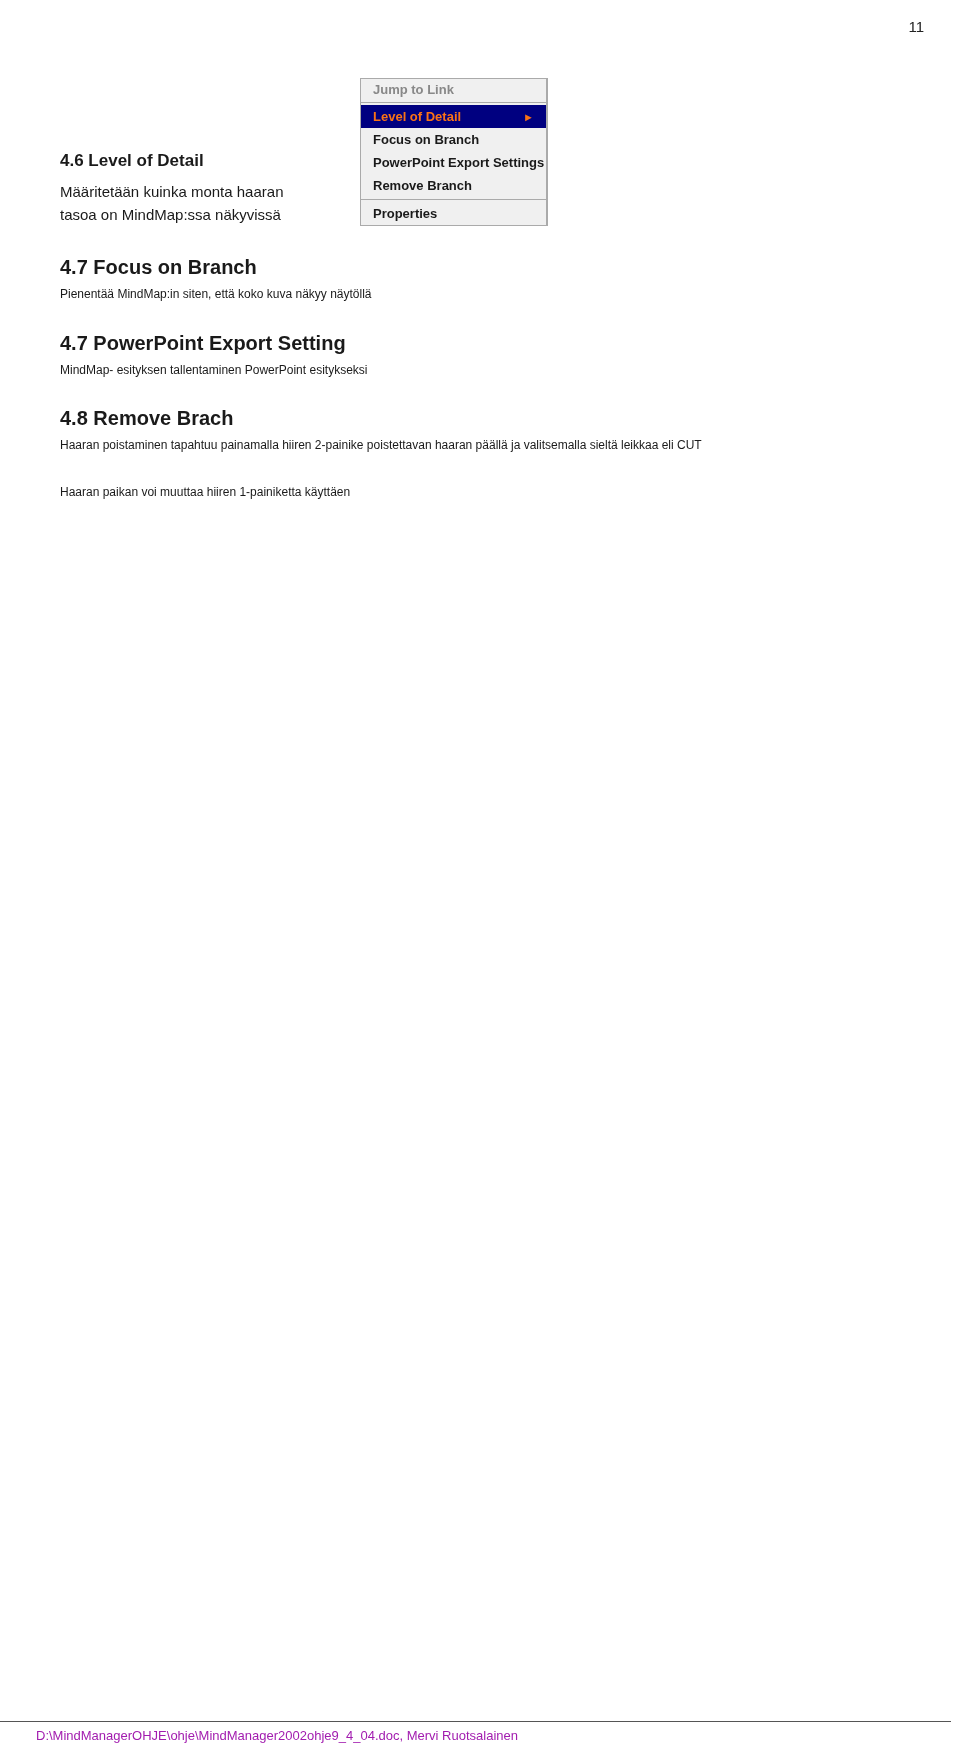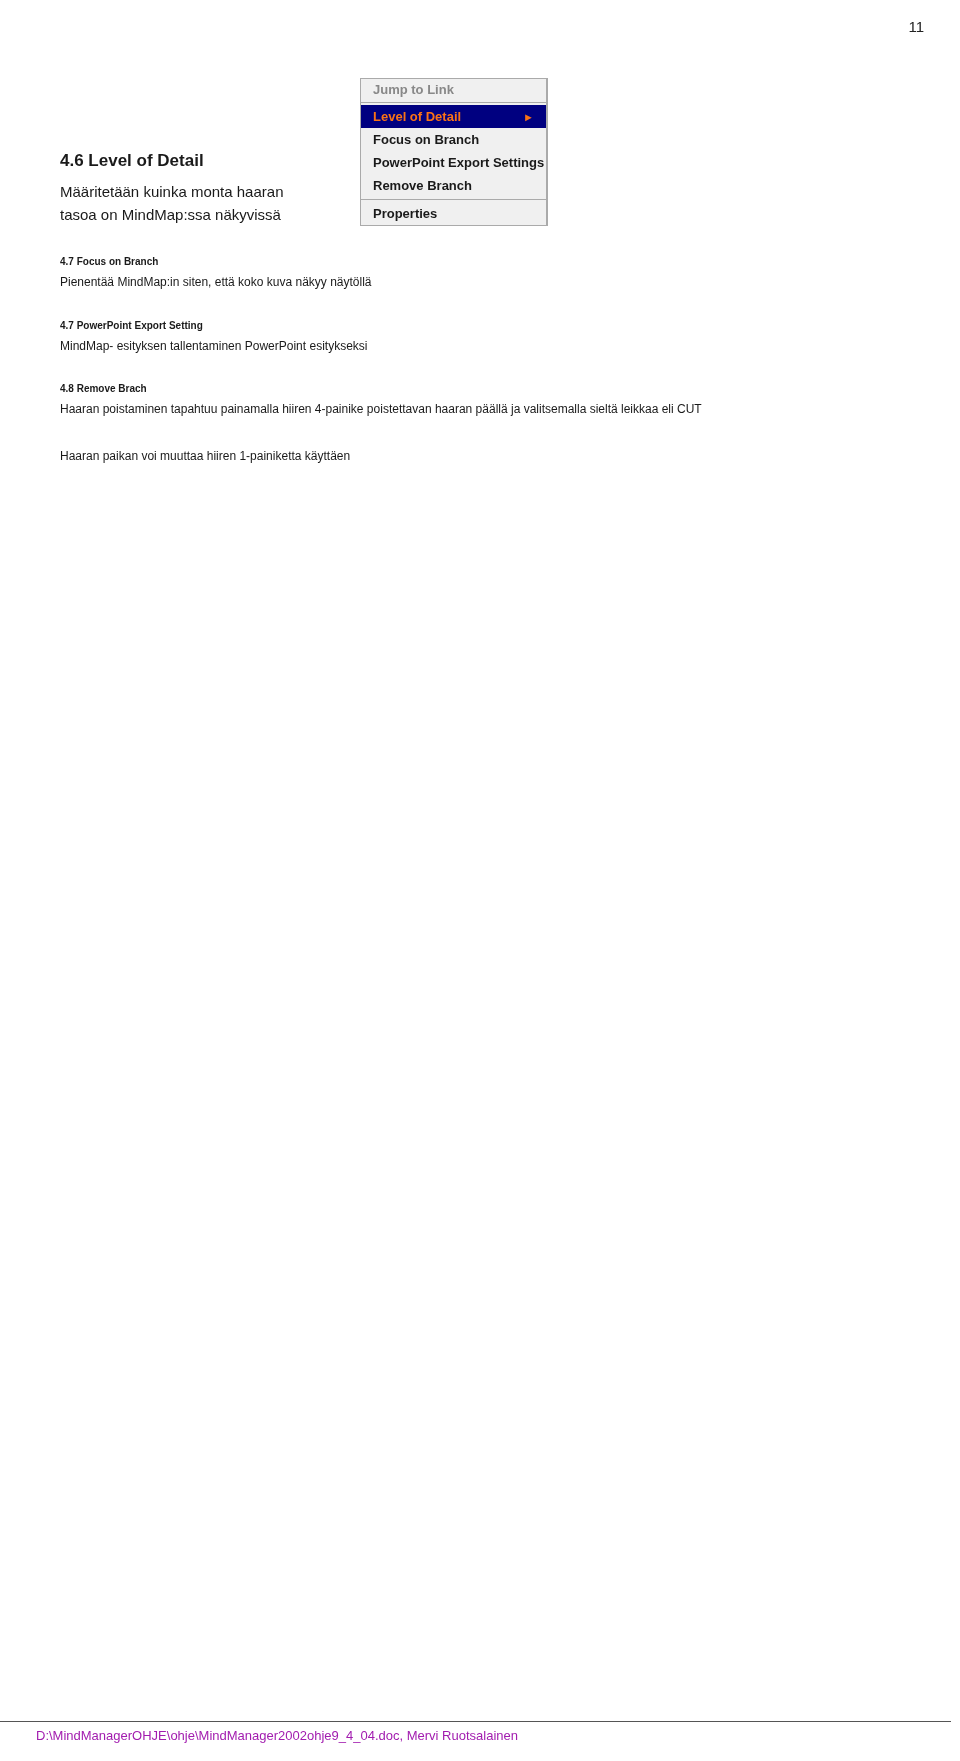--- a/index.html
+++ b/index.html
@@ -108,21 +108,21 @@
       font-size: 13px;
       white-space: nowrap;
     }
 
     
     .section-block {
       margin-bottom: 28px;
     }
 
     .section-block-heading {
-      font-size: 10px;
+      font-size: 20px;
       font-weight: bold;
       margin-bottom: 6px;
       margin-top: 23px;
     }
 
     .section-block-body {
       font-size: 12px;
       line-height: 1.55;
     }
 
@@ -187,21 +187,21 @@
     <div class="section-block-body">Pienentää MindMap:in siten, että koko kuva näkyy näytöllä</div>
   </div>
 
   <div class="section-block">
     <div class="section-block-heading">4.7 PowerPoint Export Setting</div>
     <div class="section-block-body">MindMap- esityksen tallentaminen PowerPoint esitykseksi</div>
   </div>
 
   <div class="section-block">
     <div class="section-block-heading">4.8 Remove Brach</div>
-    <div class="section-block-body">Haaran poistaminen tapahtuu painamalla hiiren 4-painike poistettavan haaran päällä ja valitsemalla sieltä leikkaa eli CUT</div>
+    <div class="section-block-body">Haaran poistaminen tapahtuu painamalla hiiren 2-painike poistettavan haaran päällä ja valitsemalla sieltä leikkaa eli CUT</div>
   </div>
 
   <div class="section-block">
     <div class="section-block-body">Haaran paikan voi muuttaa hiiren 1-painiketta käyttäen</div>
   </div>
 
 </div>
 
 <div class="footer-bar">
   <span>D:\MindManagerOHJE\ohje\MindManager2002ohje9_4_04.doc, Mervi Ruotsalainen</span>

